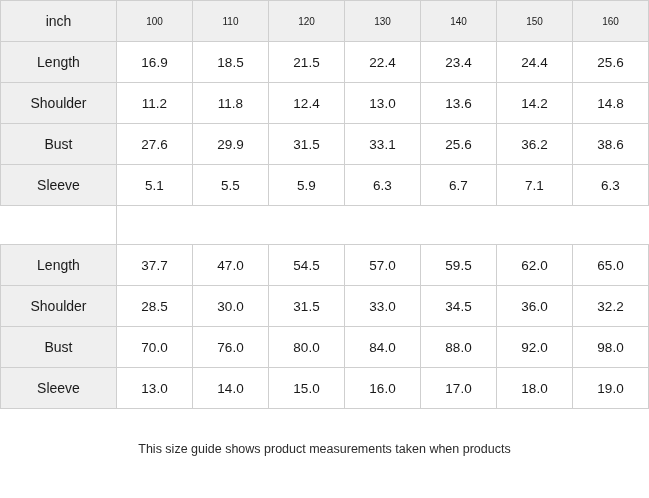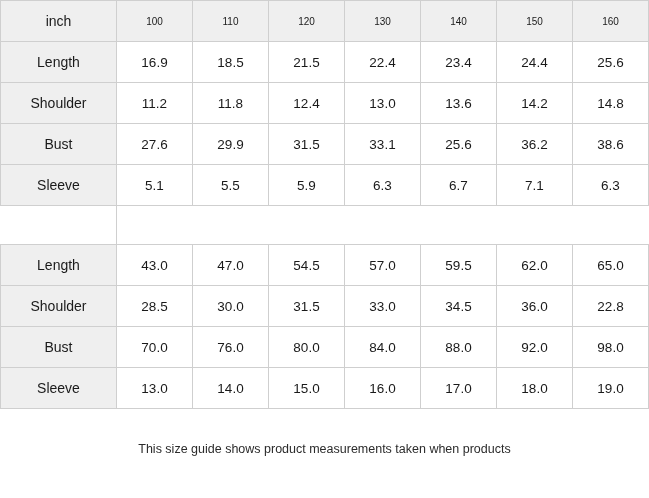--- a/index.html
+++ b/index.html
@@ -145,37 +145,37 @@
         <td class="datacell">6.3</td>
       </tr>
 
       <tr class="spacer-row">
         <td class="gap-left"></td>
         <td class="gap-right" colspan="7"></td>
       </tr>
 
       <tr>
         <td class="rowhead">Length</td>
-        <td class="datacell">43.0</td>
+        <td class="datacell">37.7</td>
         <td class="datacell">47.0</td>
         <td class="datacell">54.5</td>
         <td class="datacell">57.0</td>
         <td class="datacell">59.5</td>
         <td class="datacell">62.0</td>
         <td class="datacell">65.0</td>
       </tr>
       <tr>
         <td class="rowhead">Shoulder</td>
         <td class="datacell">28.5</td>
         <td class="datacell">30.0</td>
         <td class="datacell">31.5</td>
         <td class="datacell">33.0</td>
         <td class="datacell">34.5</td>
         <td class="datacell">36.0</td>
-        <td class="datacell">22.8</td>
+        <td class="datacell">32.2</td>
       </tr>
       <tr>
         <td class="rowhead">Bust</td>
         <td class="datacell">70.0</td>
         <td class="datacell">76.0</td>
         <td class="datacell">80.0</td>
         <td class="datacell">84.0</td>
         <td class="datacell">88.0</td>
         <td class="datacell">92.0</td>
         <td class="datacell">98.0</td>

